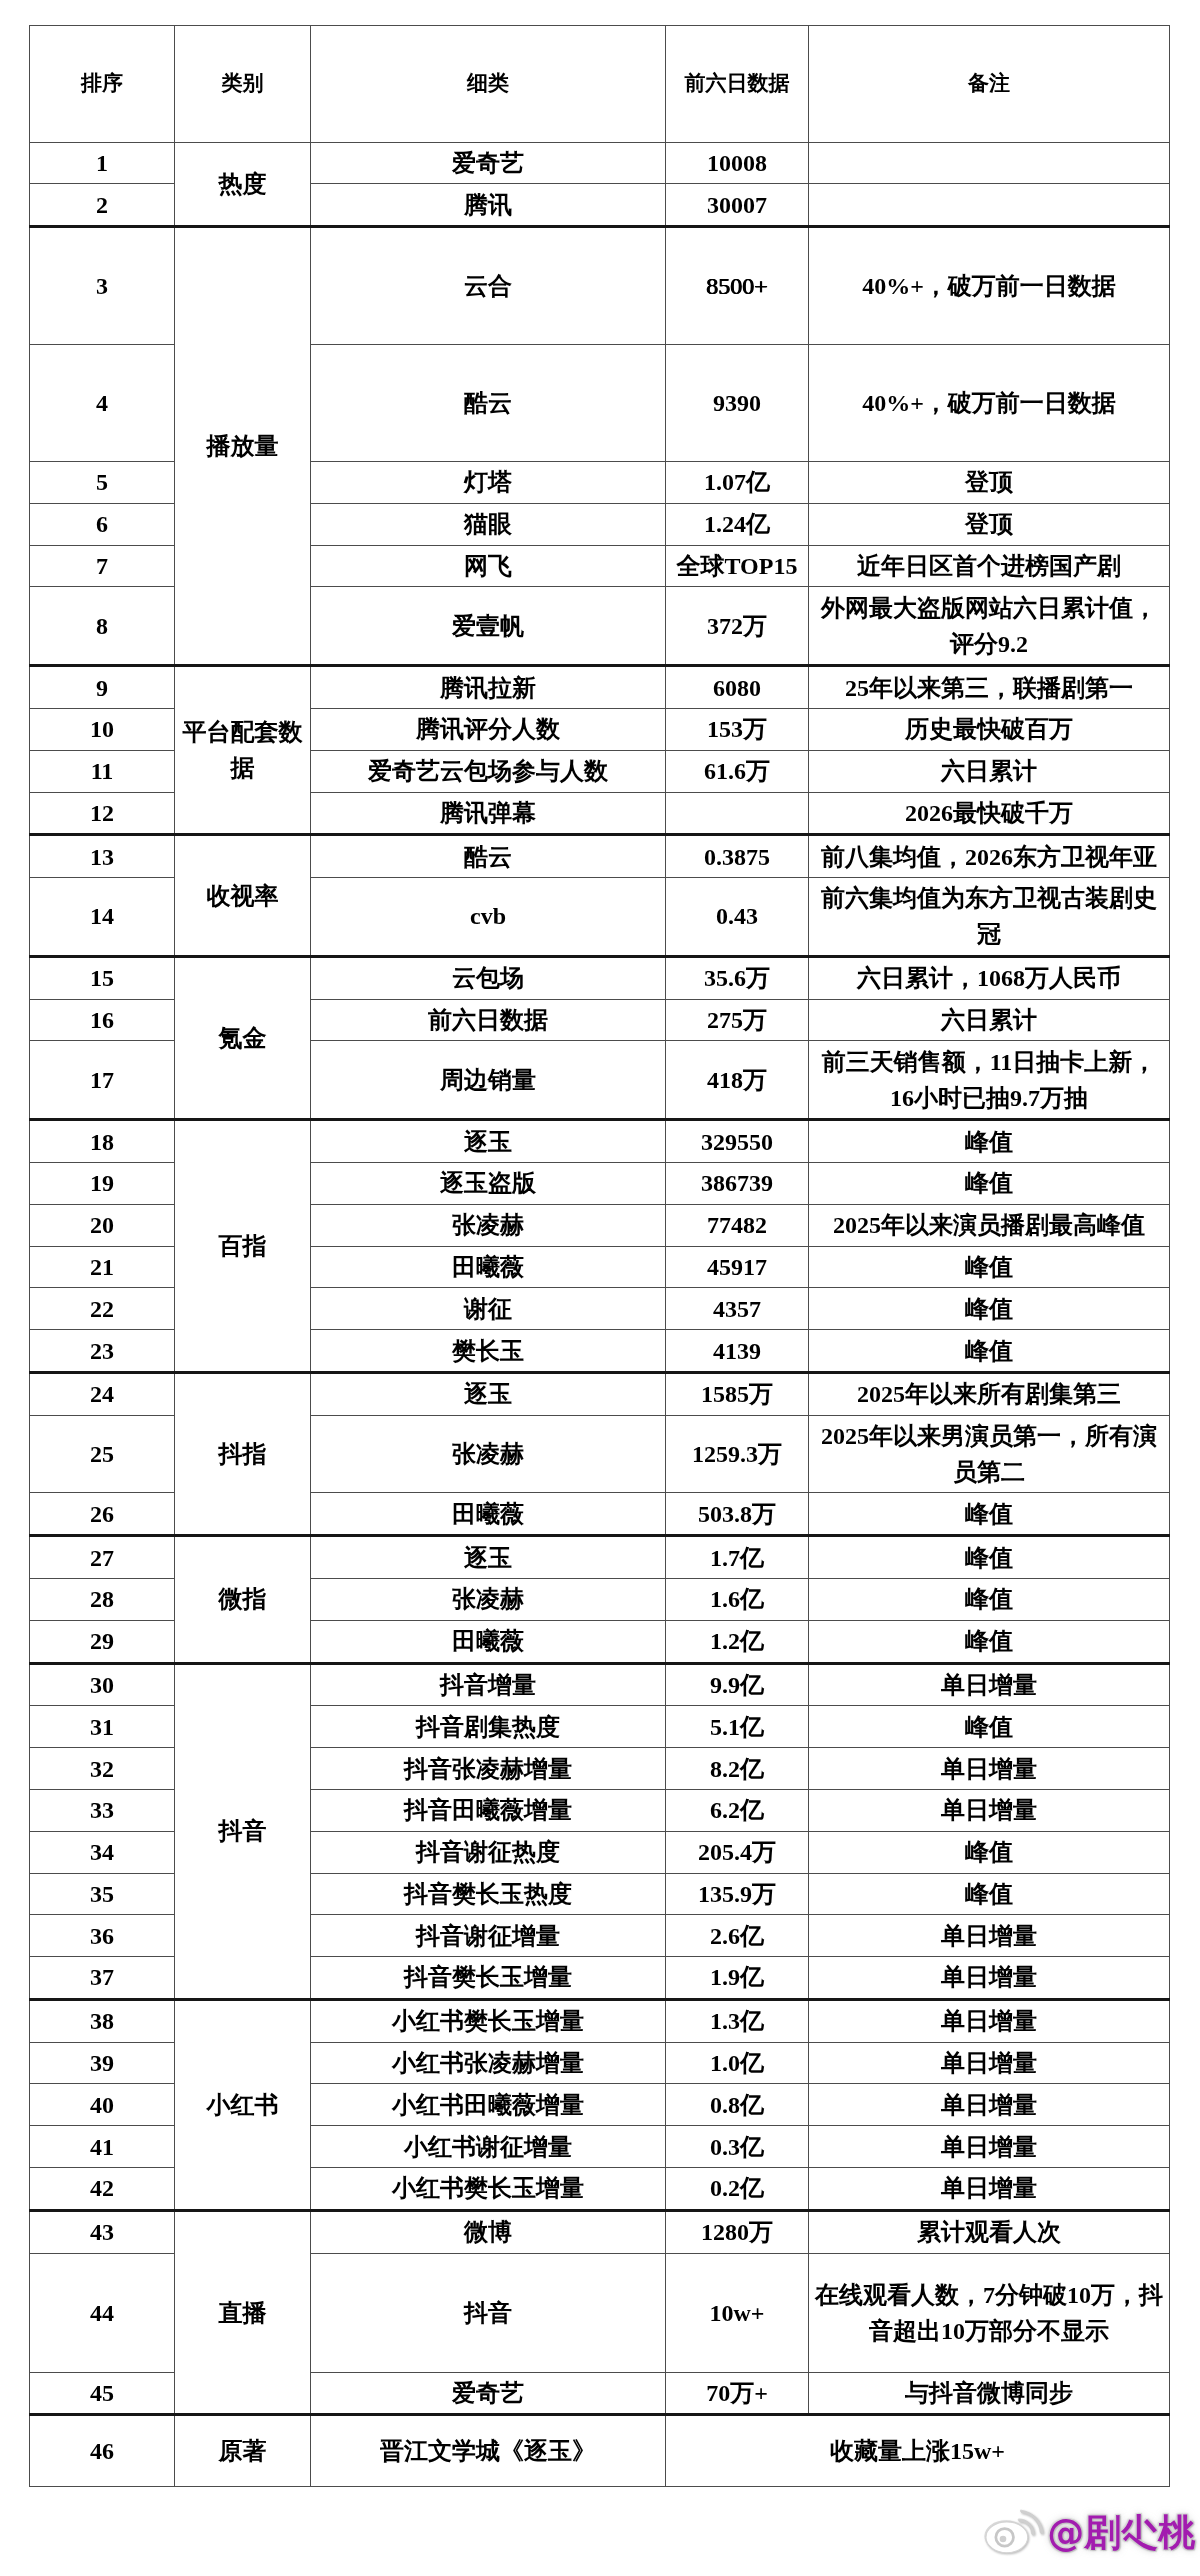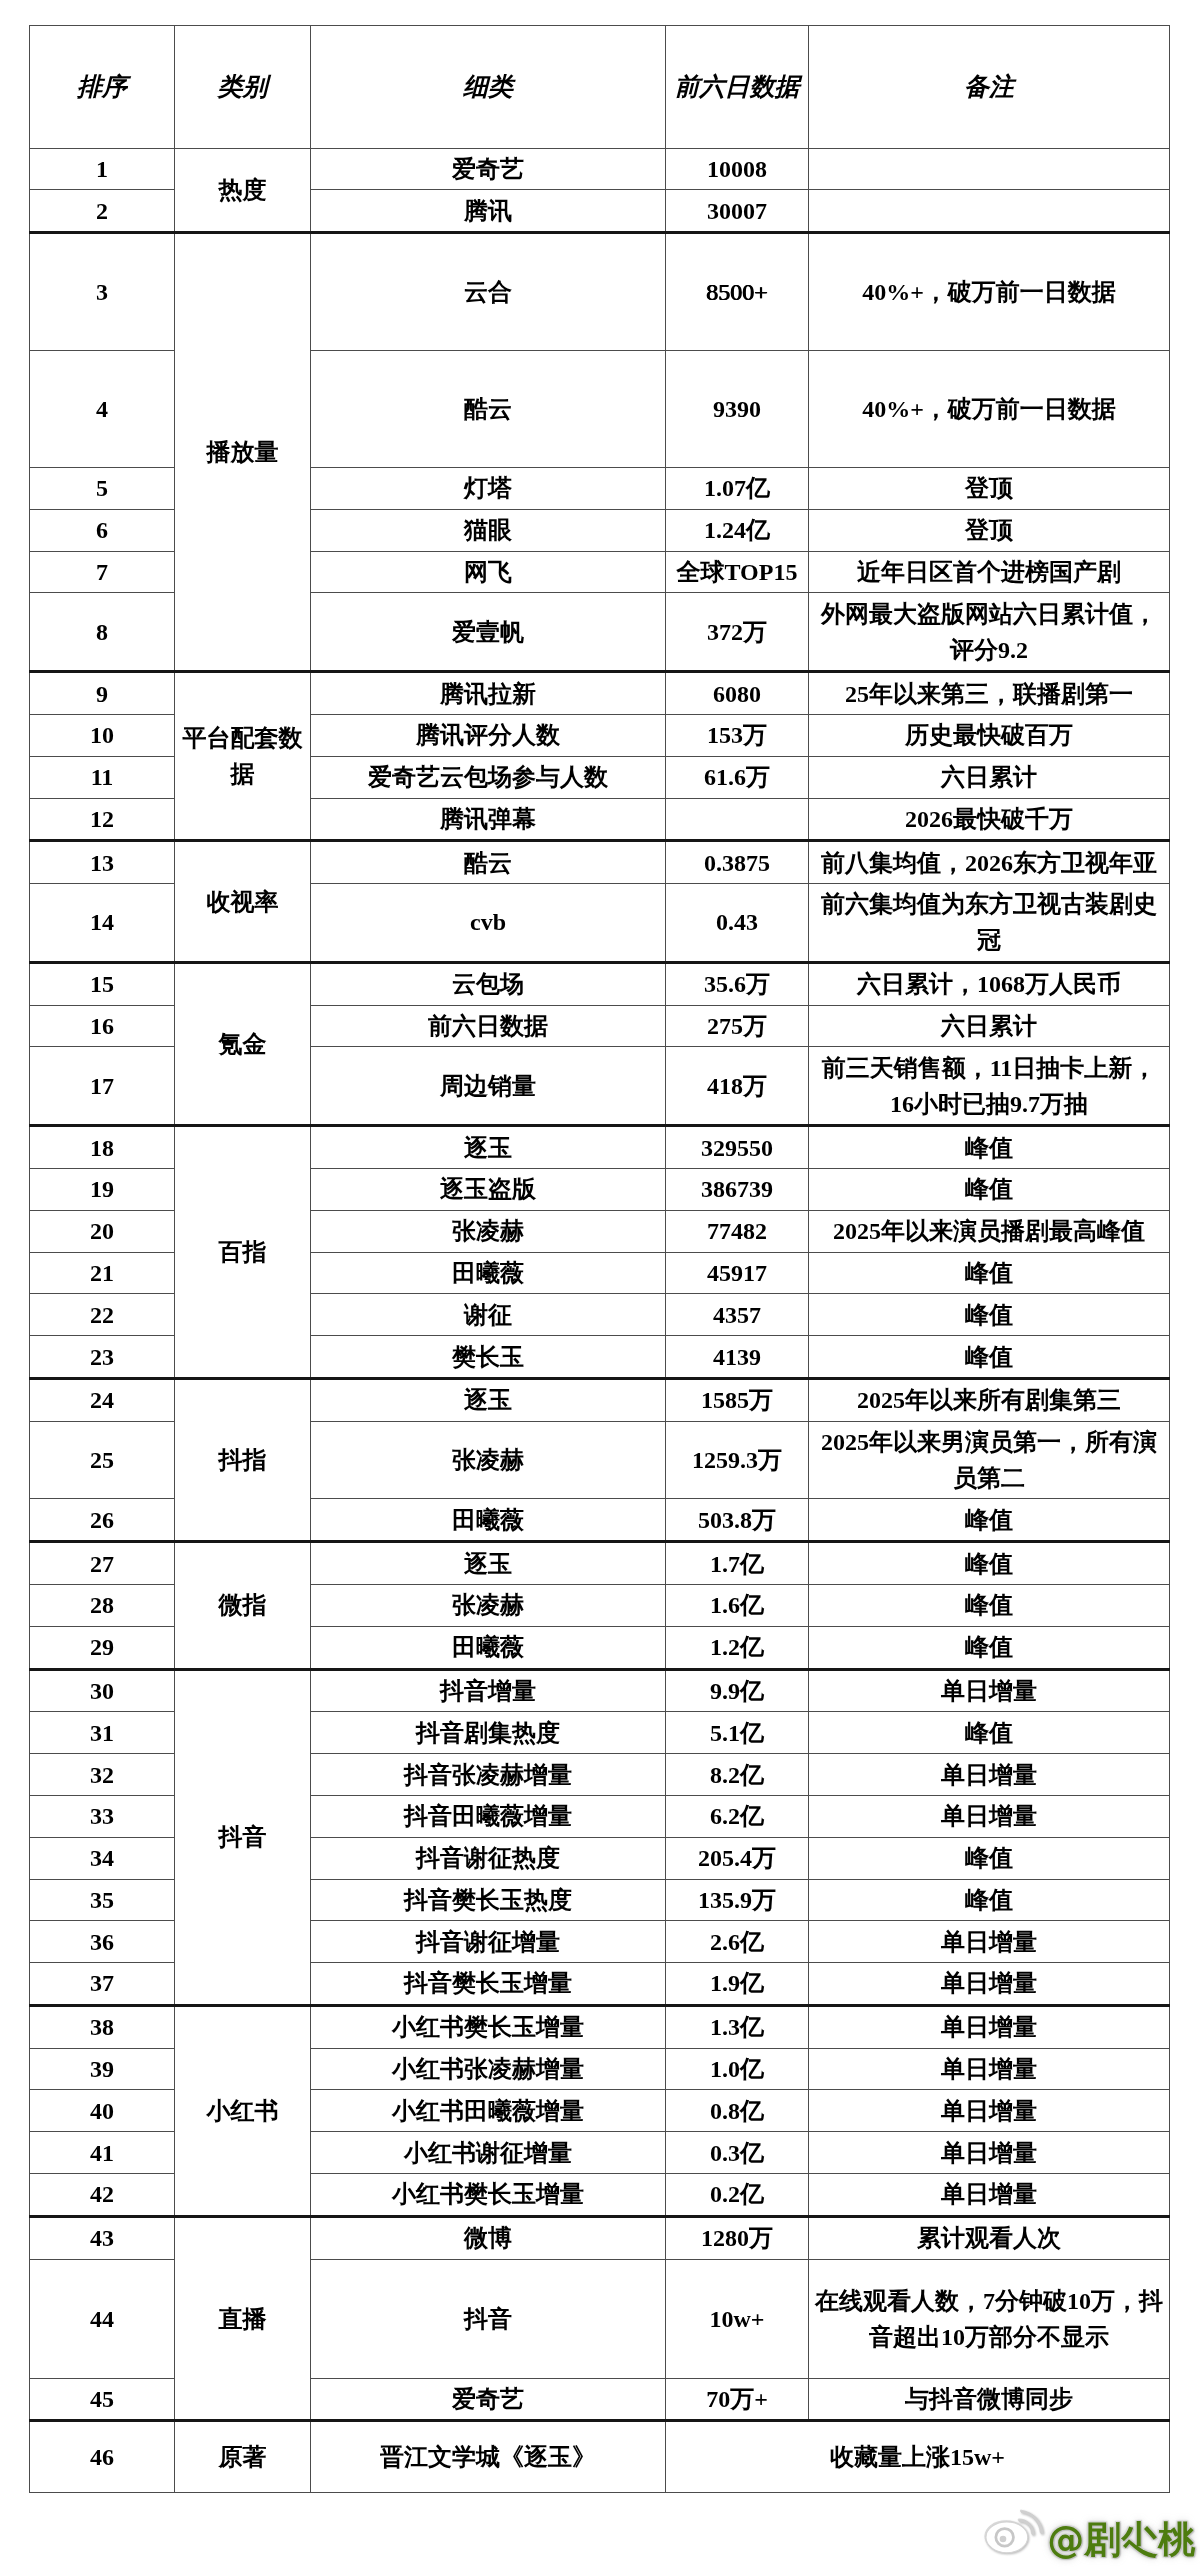--- a/index.html
+++ b/index.html
@@ -16,32 +16,32 @@
   .title { margin:0; font-size:38px; font-weight:bold; letter-spacing:1.2px; }
   table.data-table {
     width:100%; border-collapse:collapse; table-layout:fixed;
     border:1.8px solid #1d1d1d;
   }
   th, td {
     border:1.2px solid #4c4c4c; text-align:center; vertical-align:middle;
     padding:2.4px 6px; font-size:24px; font-weight:bold; line-height:1.5;
     overflow-wrap:break-word;
   }
-  thead th { font-size:25px; padding:42px 2.4px; white-space:nowrap;font-style:italic; }
+  thead th { font-size:21px; padding:42px 2.4px; white-space:nowrap; }
   tbody tr.group-start > td { border-top:3px solid #161616; }
   tbody tr:first-child > td { border-top-width:1.2px; border-top-color:#4c4c4c; }
   tbody tr:nth-child(3) > td, tbody tr:nth-child(4) > td { padding-top:40px; padding-bottom:40px; }
   tbody tr:nth-child(44) > td { padding-top:23px; padding-bottom:23px; }
   tbody tr:nth-child(46) > td { padding-top:17px; padding-bottom:17px; }
   td.value.xbold { font-weight:400; text-shadow:0.5px 0 0 #000, -0.5px 0 0 #000; }
   .watermark {
     position:absolute; right:4.8px; bottom:10.8px;
-    display:flex; align-items:flex-end; gap:2.4px;
+    display:flex; align-items:center; gap:2.4px;
     font-family:"DejaVu Sans","Liberation Sans",sans-serif;
-    font-weight:bold; font-size:37px; color:#4d7c0f;
+    font-weight:bold; font-size:37px; color:#a21caf;
     text-shadow:1.2px 1.2px 1.2px #bdbdbd, -1.2px -1.2px 1.2px #d6d6d6,
                 1.2px -1.2px 1.2px #cccccc, -1.2px 1.2px 1.2px #cccccc,
                 0 0 7.2px rgba(168,168,168,.65);
     z-index:5;
   }
   .watermark svg { filter:drop-shadow(1.2px 1.2px 1.2px #bdbdbd) drop-shadow(-0.6px -0.6px 0.6px #d9d9d9); }
 </style>
 </head>
 <body>
 

